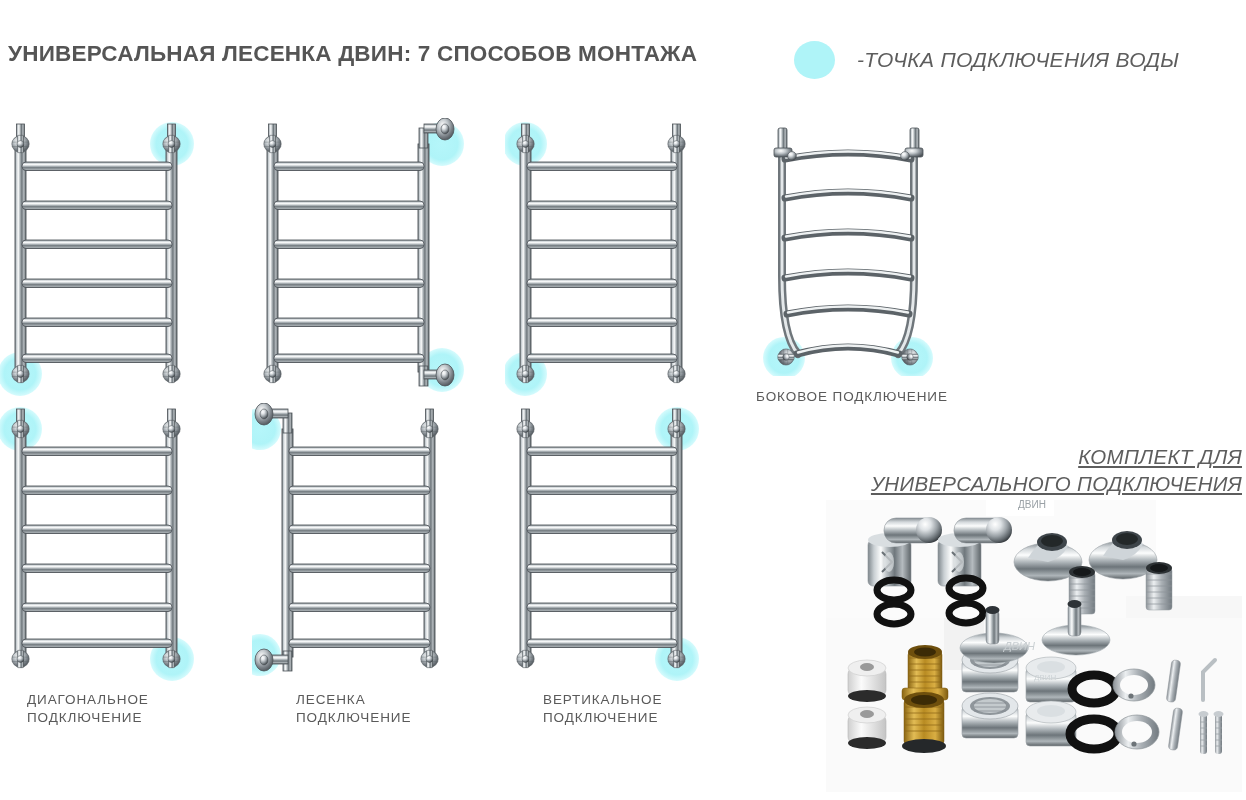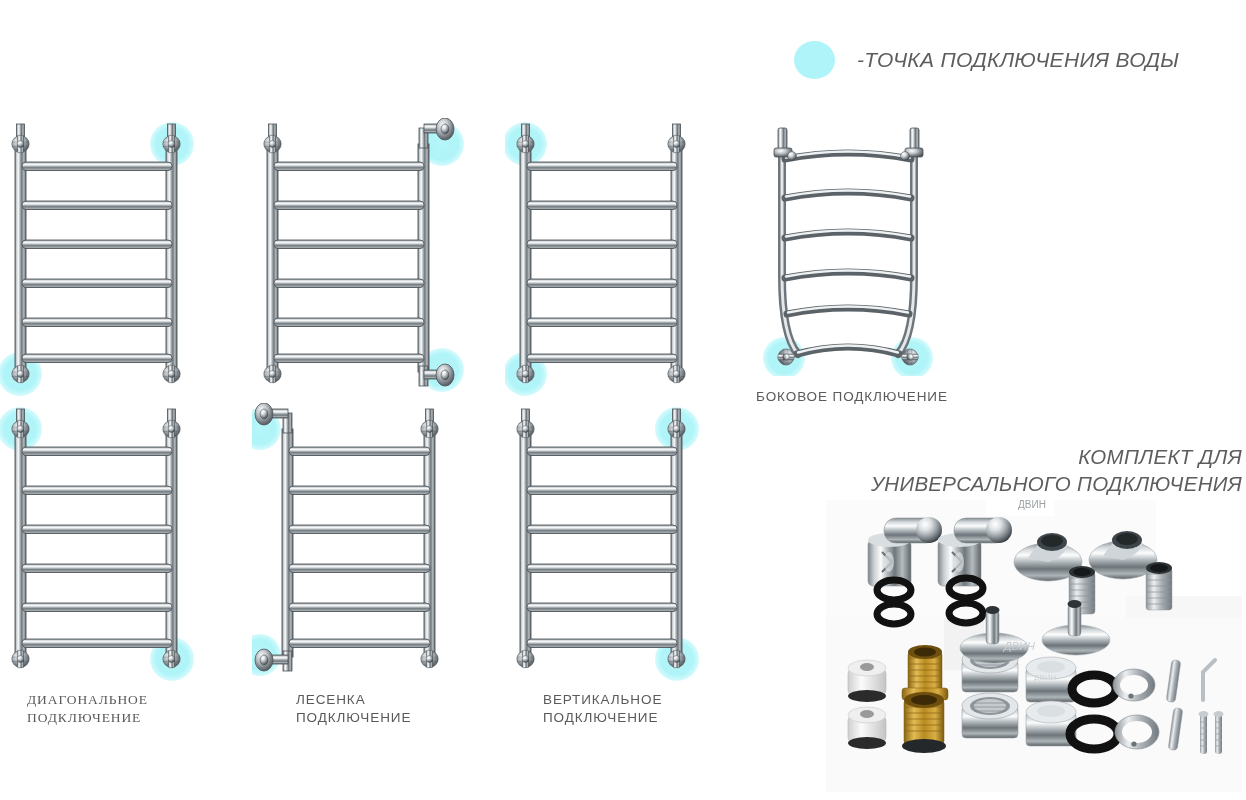--- a/index.html
+++ b/index.html
@@ -80,33 +80,35 @@
     position: absolute;
     right: 4px;
     top: 443px;
     text-align: right;
     font-size: 20.5px;
     font-style: italic;
     color: #5d5d5d;
     line-height: 27px;
     letter-spacing: 0.3px;
     white-space: pre-line;
+    text-decoration: underline;
   }
   #kit-photo {
     position: absolute;
     left: 826px;
     top: 500px;
     width: 416px;
     height: 292px;
   }
 </style>
 </head>
 <body>
 
 <div id="header">
+  <div id="main-title">УНИВЕРСАЛЬНАЯ ЛЕСЕНКА ДВИН: 7 СПОСОБОВ МОНТАЖА</div>
   <div id="legend">
     <div id="legend-dot"></div>
     <div id="legend-text">-ТОЧКА ПОДКЛЮЧЕНИЯ ВОДЫ</div>
   </div>
 </div>
 
 <svg width="0" height="0" style="position:absolute" aria-hidden="true">
   <defs>
 
     <linearGradient id="gChromeV" x1="0" y1="0" x2="1" y2="0">
@@ -353,21 +355,21 @@
     <g transform="translate(171.5,26)">
         <use href="#symChromeNut" transform="scale(0.62)"></use>
       </g>
     <g transform="translate(20.5,256)">
         <use href="#symChromeNut" transform="scale(0.62)"></use>
       </g>
     <g transform="translate(171.5,256)">
         <use href="#symChromeNut" transform="scale(0.62)"></use>
       </g>
   </svg>
-  <div class="caption" style="left:27px; top:288px;font-family:Liberation Serif, serif;">ДИАГОНАЛЬНОЕ
+  <div class="caption" style="left:27px; top:288px;">ДИАГОНАЛЬНОЕ
 ПОДКЛЮЧЕНИЕ</div>
 </div>
 
 <div class="rail-cell" style="left:252px; top:403px;">
   <svg class="rail-svg" width="215" height="280" viewBox="0 0 215 280">
     <circle cx="8" cy="26" r="21" fill="url(#gCyan)"></circle>
     <circle cx="8" cy="252" r="21" fill="url(#gCyan)"></circle>
     <rect x="30" y="26" width="11" height="228" fill="url(#gChromeV)" stroke="#4d5358" stroke-width="0.9"></rect>
     <rect x="172" y="26" width="11" height="228" fill="url(#gChromeV)" stroke="#4d5358" stroke-width="0.9"></rect>
     <g stroke="#4d5358" stroke-width="0.85">

